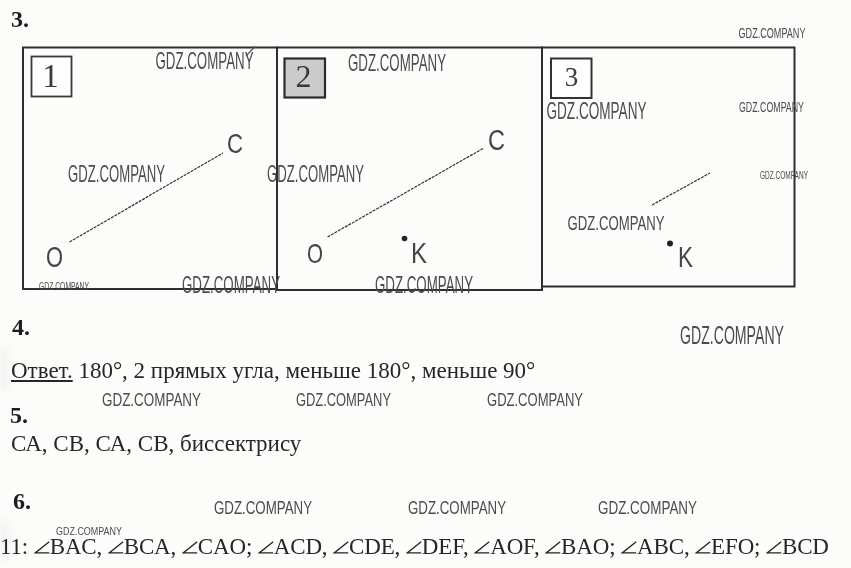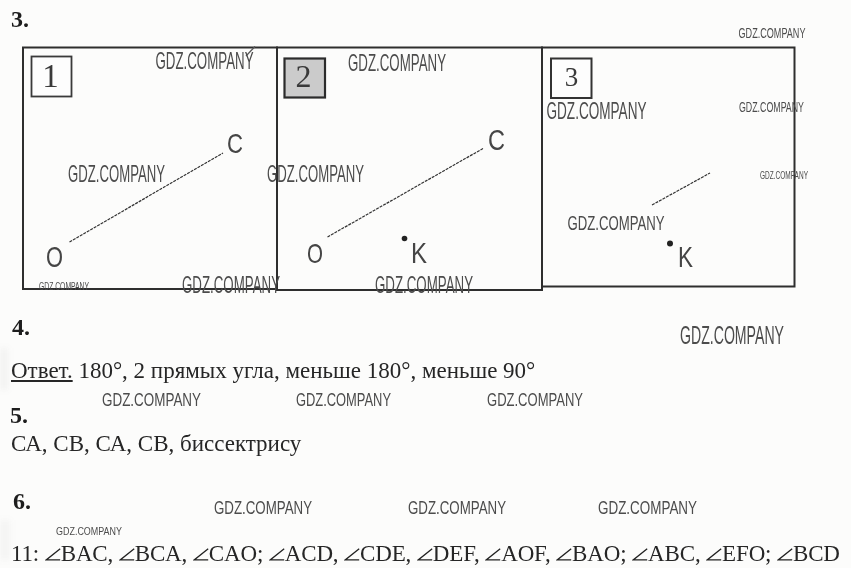--- a/index.html
+++ b/index.html
@@ -183,21 +183,21 @@
 <div class="abs num" style="left:12px;top:315px;">4.</div>
 
 <div class="abs txt" style="left:11px;top:359px;"><span style="text-decoration:underline;">Ответ.</span> 180°, 2 прямых угла, меньше 180°, меньше 90°</div>
 
 <div class="abs num" style="left:10px;top:403px;">5.</div>
 
 <div class="abs txt" style="left:11px;top:432px;">СА, СВ, СА, СВ, биссектрису</div>
 
 <div class="abs num" style="left:13px;top:489px;">6.</div>
 
-<div class="abs txt" style="left:11px;top:535px;letter-spacing:-0.15px;margin-top:7px;" id="line6">11:
+<div class="abs txt" style="left:0;top:535px;letter-spacing:-0.15px;" id="line6">11:
 <svg class="ang" width="16" height="13" viewBox="0 0 16 13">
       <path d="M15.2 0.8 L1.2 11.9 L15.2 11.9" fill="none" stroke="#222" stroke-width="1.3"></path>
     </svg>BAC,
 <svg class="ang" width="16" height="13" viewBox="0 0 16 13">
       <path d="M15.2 0.8 L1.2 11.9 L15.2 11.9" fill="none" stroke="#222" stroke-width="1.3"></path>
     </svg>BCA,
 <svg class="ang" width="16" height="13" viewBox="0 0 16 13">
       <path d="M15.2 0.8 L1.2 11.9 L15.2 11.9" fill="none" stroke="#222" stroke-width="1.3"></path>
     </svg>CAO;
 <svg class="ang" width="16" height="13" viewBox="0 0 16 13">

